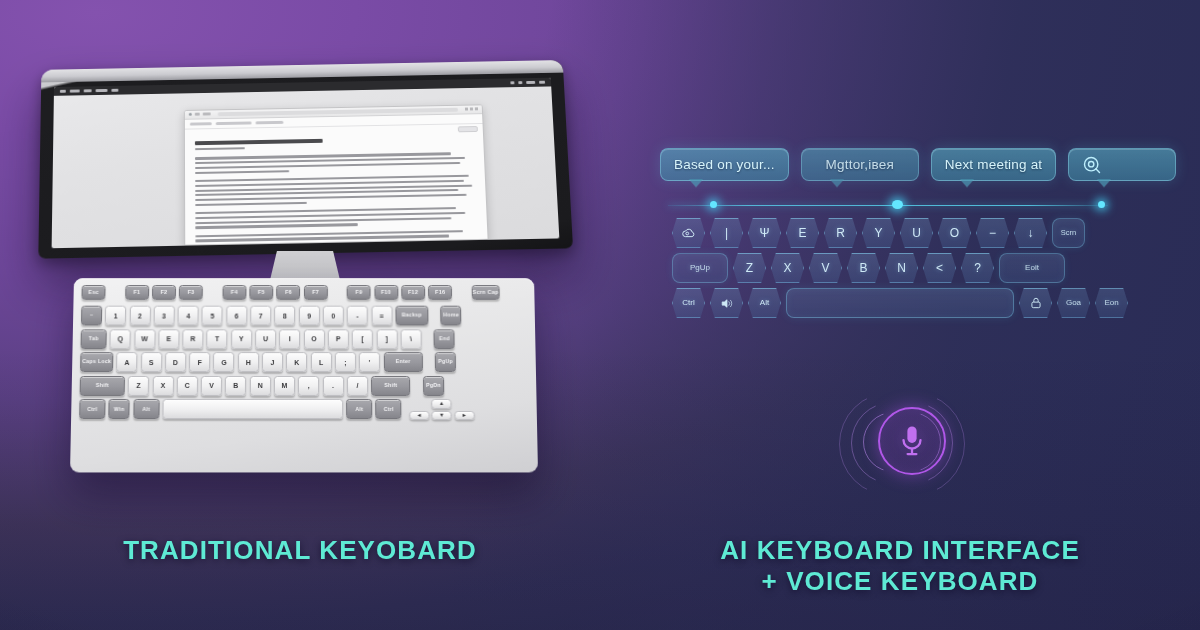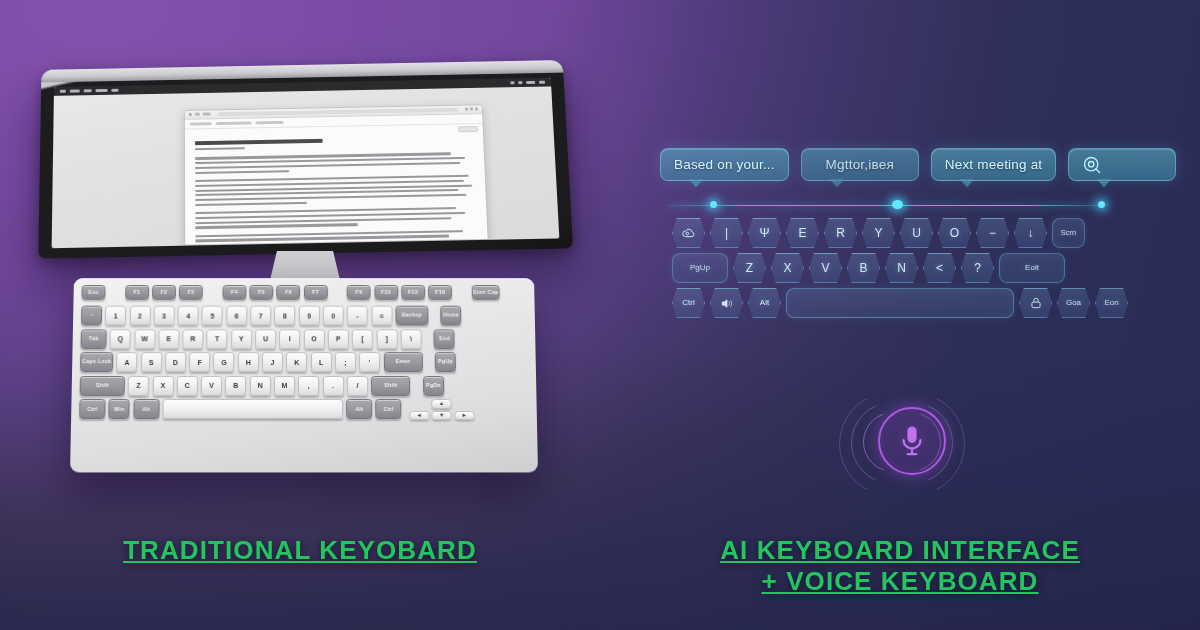--- a/index.html
+++ b/index.html
@@ -268,28 +268,27 @@
   .wave.l1 { left: 20px; top: 20px; width: 60px; height: 60px; clip-path: polygon(0 0, 34% 0, 34% 100%, 0 100%); }
   .wave.l2 { left: 8px; top: 10px; width: 82px; height: 82px; clip-path: polygon(0 0, 30% 0, 30% 100%, 0 100%); opacity: .7; }
   .wave.l3 { left: -4px; top: 0px; width: 104px; height: 104px; clip-path: polygon(0 0, 27% 0, 27% 100%, 0 100%); opacity: .5; }
   .wave.r1 { left: 38px; top: 20px; width: 60px; height: 60px; clip-path: polygon(66% 0, 100% 0, 100% 100%, 66% 100%); }
   .wave.r2 { left: 28px; top: 10px; width: 82px; height: 82px; clip-path: polygon(70% 0, 100% 0, 100% 100%, 70% 100%); opacity: .7; }
   .wave.r3 { left: 18px; top: 0px; width: 104px; height: 104px; clip-path: polygon(73% 0, 100% 0, 100% 100%, 73% 100%); opacity: .5; }
 
   
   .caption {
     position: absolute;
-    color: #22c55e;
+    color: #5eead4;
     font-weight: 700;
     font-size: 26px;
     letter-spacing: 1.1px;
     text-align: center;
     text-shadow: 0 2px 7px rgba(10,5,30,0.6);
     line-height: 1.18;
-    text-decoration: underline;
   }
   #caption-left { left: 60px; top: 535px; width: 480px; }
   #caption-right { left: 660px; top: 535px; width: 480px; }
 </style>
 </head>
 <body>
 
 <div id="stage">
   <div class="bg-base"></div>
   <div class="bg-tint-right"></div>

